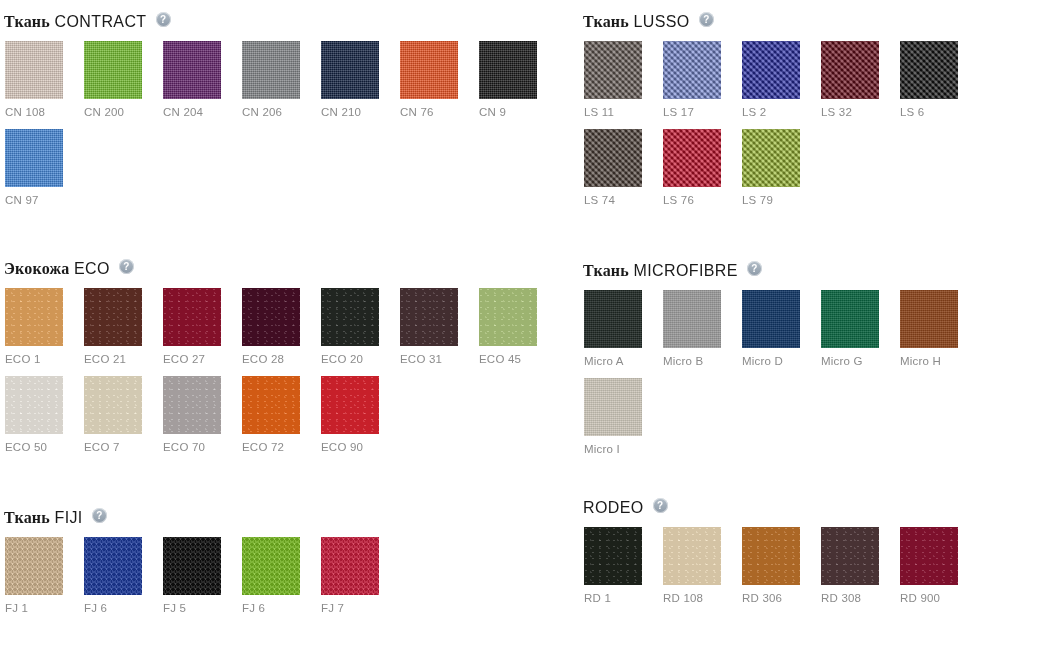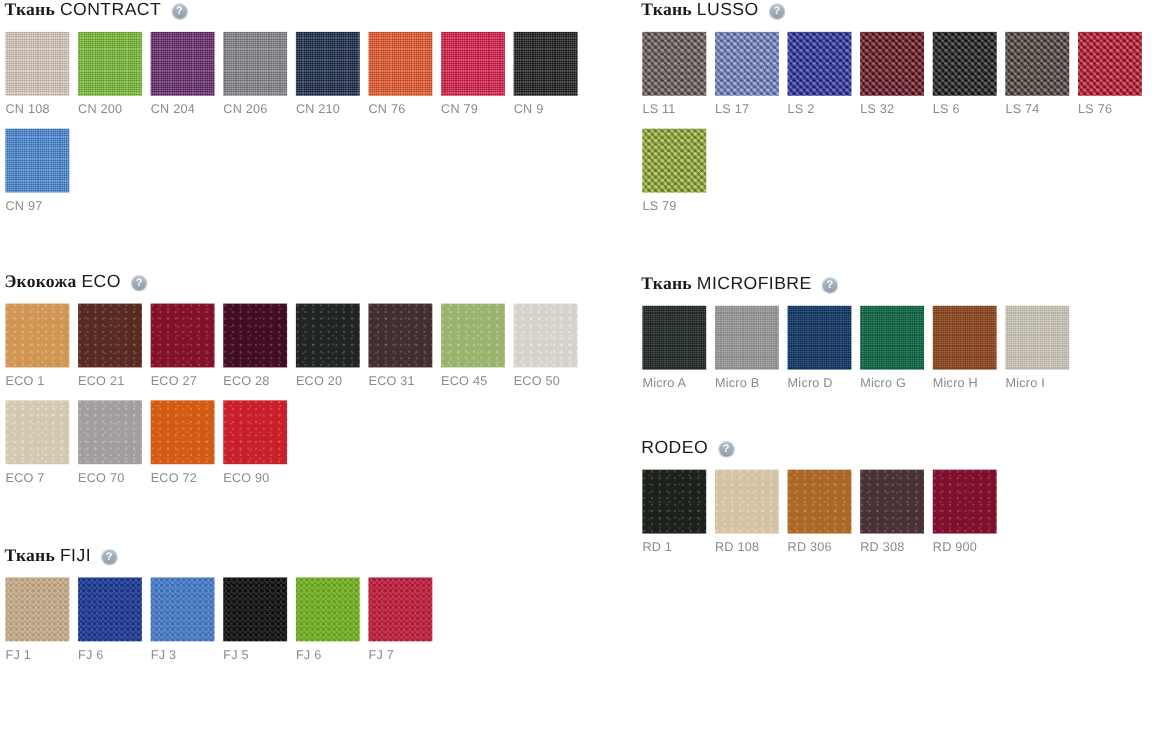--- a/index.html
+++ b/index.html
@@ -28,23 +28,23 @@
     top: 0;
   }
   .column.left  { left: 0px;   width: 560px; }
   .column.right { left: 579px; width: 478px; }
 
   
   .section { position: relative; }
 
   .section-header {
     display: flex;
-    align-items: center;
+    align-items: flex-start;
     height: 20px;
-    margin: 0 0 9px 4px;
+    margin: 12px 0 9px 4px;
     white-space: nowrap;
   }
   .section-title {
     font-size: 15.5px;
     line-height: 20px;
     color: #1a1a1a;
     letter-spacing: .2px;
   }
   .section-title .cyr {
     font-family: "Liberation Serif", "DejaVu Serif", serif;
@@ -77,21 +77,21 @@
     flex: 0 0 auto;
   }
 
   
   .swatch-grid {
     display: flex;
     flex-wrap: wrap;
     margin-left: 5px;
   }
   .swatch-cell {
-    width: 66px;
+    width: 79px;
     margin-bottom: 10px;
     cursor: pointer;
   }
   .swatch-chip {
     width: 58px;
     height: 58px;
     display: block;
     background-repeat: repeat;
     position: relative;
   }
@@ -175,24 +175,20 @@
           </div>
           <div class="swatch-cell">
             <span class="swatch-chip tex-weave" style="background-color: rgb(16, 32, 63);"></span>
             <span class="swatch-label">CN 210</span>
           </div>
           <div class="swatch-cell">
             <span class="swatch-chip tex-weave" style="background-color: rgb(225, 79, 32);"></span>
             <span class="swatch-label">CN 76</span>
           </div>
           <div class="swatch-cell">
-            <span class="swatch-chip tex-weave" style="background-color: rgb(215, 21, 67);"></span>
-            <span class="swatch-label">CN 79</span>
-          </div>
-          <div class="swatch-cell">
             <span class="swatch-chip tex-weave" style="background-color: rgb(22, 22, 22);"></span>
             <span class="swatch-label">CN 9</span>
           </div>
           <div class="swatch-cell">
             <span class="swatch-chip tex-weave" style="background-color: rgb(65, 131, 210);"></span>
             <span class="swatch-label">CN 97</span>
           </div>
         </div>
       </div>
       <div class="section" style="margin-top: 42px;">
@@ -257,24 +253,20 @@
           <span class="help-icon">?</span>
         </div>
         <div class="swatch-grid">
           <div class="swatch-cell">
             <span class="swatch-chip tex-canvas" style="background-color: rgb(217, 188, 151);"></span>
             <span class="swatch-label">FJ 1</span>
           </div>
           <div class="swatch-cell">
             <span class="swatch-chip tex-canvas" style="background-color: rgb(30, 61, 160);"></span>
             <span class="swatch-label">FJ 6</span>
-          </div>
-          <div class="swatch-cell">
-            <span class="swatch-chip tex-canvas" style="background-color: rgb(76, 134, 217);"></span>
-            <span class="swatch-label">FJ 3</span>
           </div>
           <div class="swatch-cell">
             <span class="swatch-chip tex-canvas" style="background-color: rgb(16, 16, 16);"></span>
             <span class="swatch-label">FJ 5</span>
           </div>
           <div class="swatch-cell">
             <span class="swatch-chip tex-canvas" style="background-color: rgb(124, 192, 35);"></span>
             <span class="swatch-label">FJ 6</span>
           </div>
           <div class="swatch-cell">

